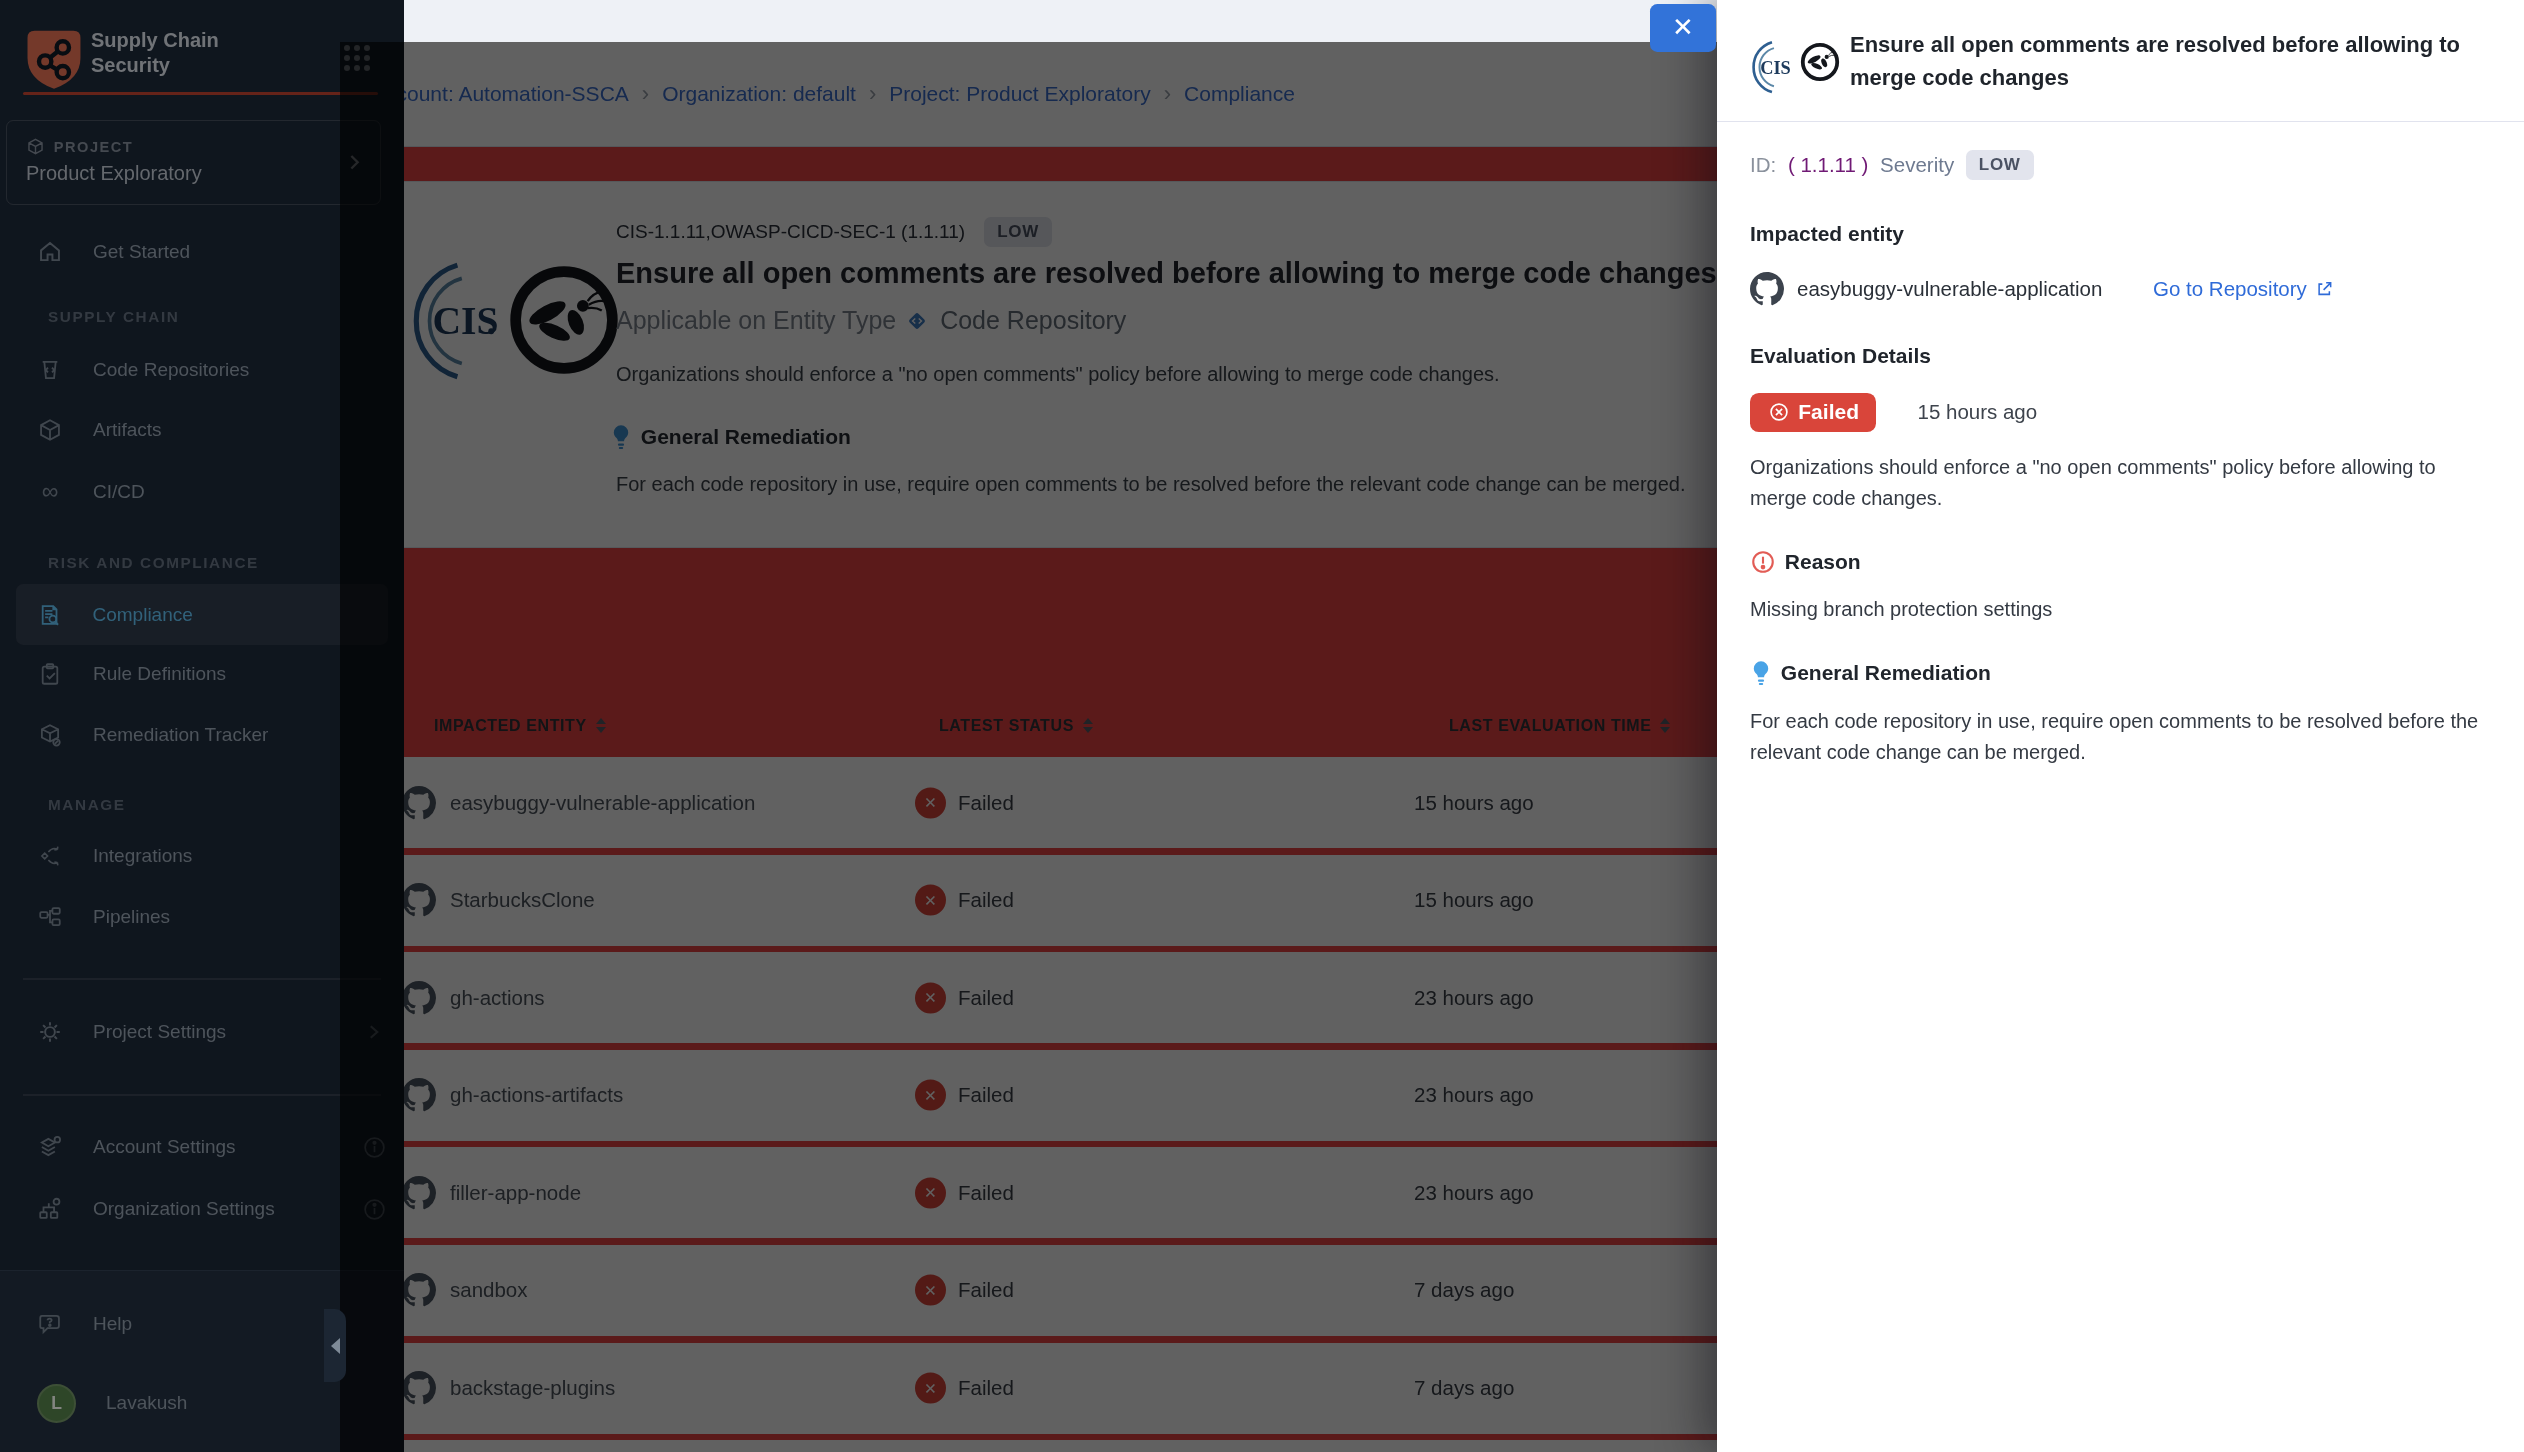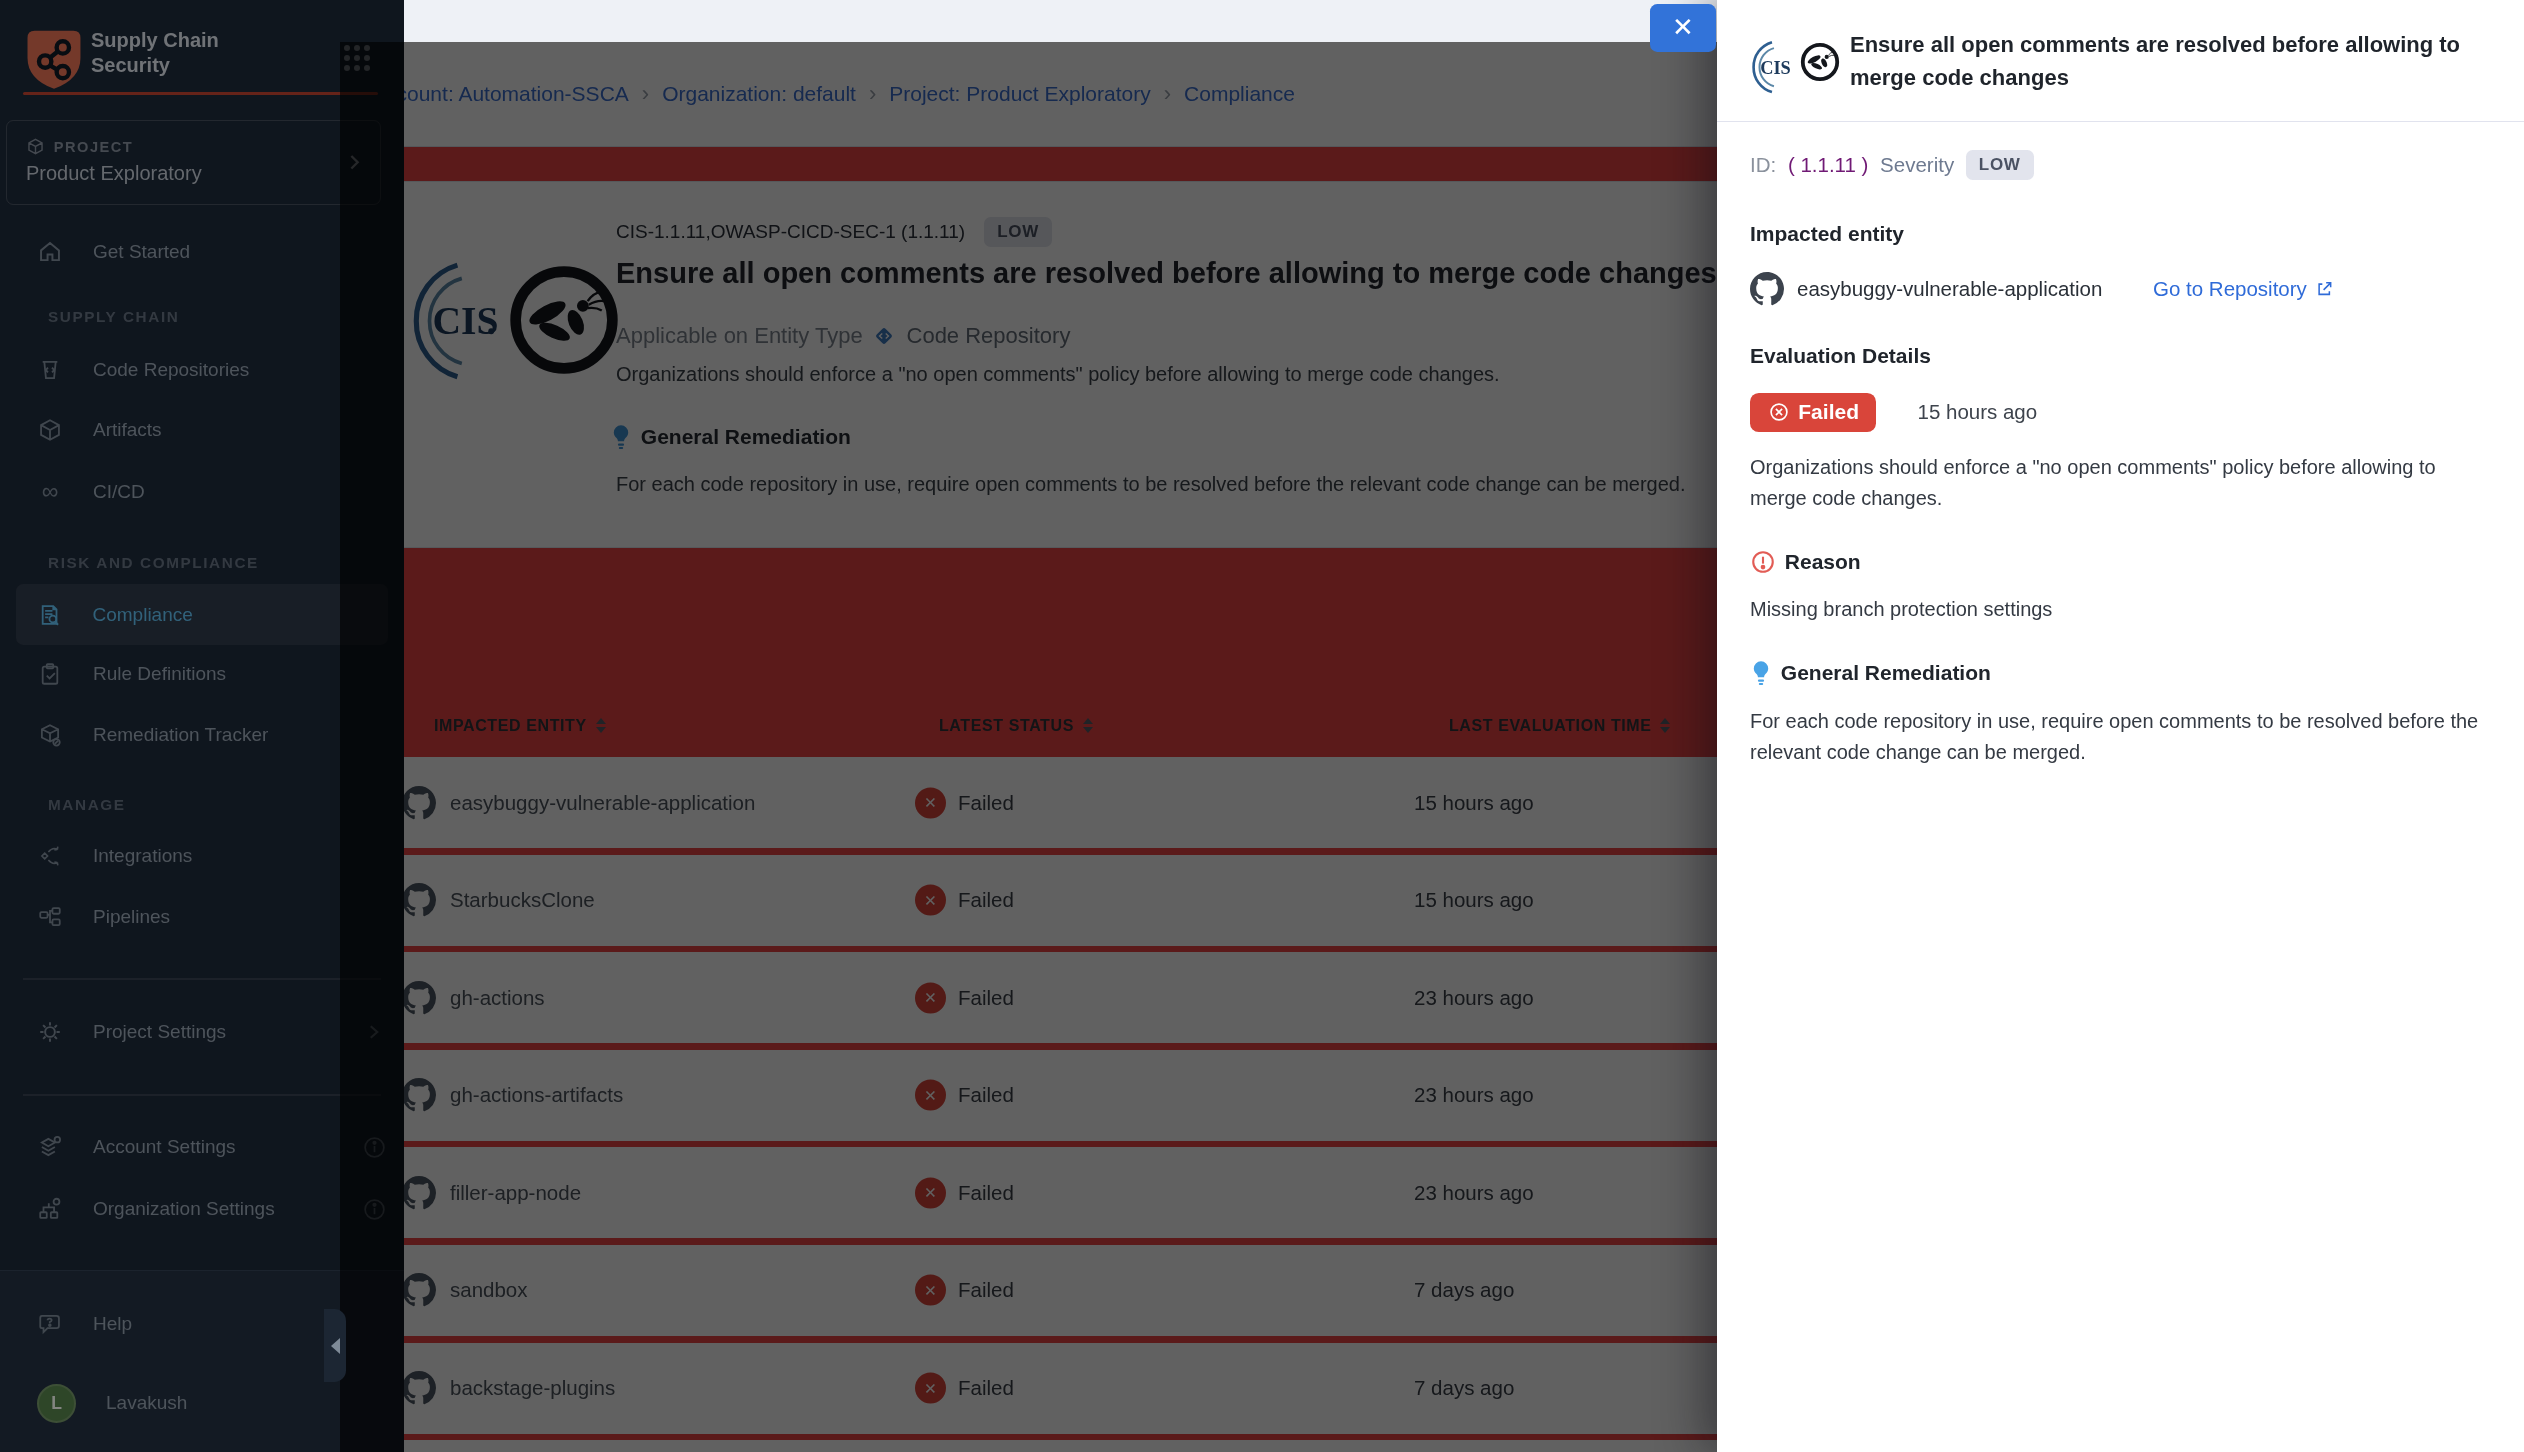--- a/index.html
+++ b/index.html
@@ -15,21 +15,21 @@
   .card{position:absolute;left:34px;top:139px;width:1615px;height:365px;background:#fff;border-radius:8.8px;
         border:0.7px solid #e3e6ec;}
   .cis-logo{position:absolute;left:31px;top:67px;width:94px;height:143px;}
   .owasp-logo{position:absolute;left:130px;top:79px;width:118px;height:118px;color:#14171c;}
   .meta-row{position:absolute;left:241px;top:35px;display:flex;align-items:center;gap:19px;}
   .meta-id{font-size:19px;color:#2b313a;}
   .badge-low{background:#e2e4ed;color:#4b5263;font-weight:700;font-size:17px;letter-spacing:0.7px;
              padding:5.1px 13px;border-radius:6.6px;}
   .rule-title{position:absolute;left:241px;top:75px;width:1352px;font-size:29px;font-weight:700;color:#22272e;
               white-space:nowrap;overflow:hidden;}
-  .applicable{position:absolute;left:241px;top:141px;display:flex;align-items:center;gap:10.2px;font-size:22px;color:#7d858f;}
+  .applicable{position:absolute;left:241px;top:124px;display:flex;align-items:center;gap:10.2px;font-size:25px;color:#7d858f;}
   .entity-type{color:#656e79;margin-left:1.5px;}
   .rule-desc{position:absolute;left:241px;top:181px;font-size:20px;color:#3c434b;}
   .rem-head{position:absolute;left:235px;top:241px;display:flex;align-items:center;gap:8.8px;
             font-size:21px;font-weight:700;color:#272c33;}
   .rem-text{position:absolute;left:241px;top:291px;font-size:20px;color:#3c434b;}
   .thead{position:absolute;left:34px;top:661px;right:0;height:45px;}
   .th{position:absolute;top:0;height:45px;display:flex;align-items:center;gap:8.8px;cursor:pointer;
       font-size:16px;font-weight:700;letter-spacing:0.6px;color:#30353c;}
   .sort{display:inline-flex;flex-direction:column;gap:3.7px;}
   .sort i{display:block;width:0;height:0;border-left:5.8px solid transparent;border-right:5.8px solid transparent;}

